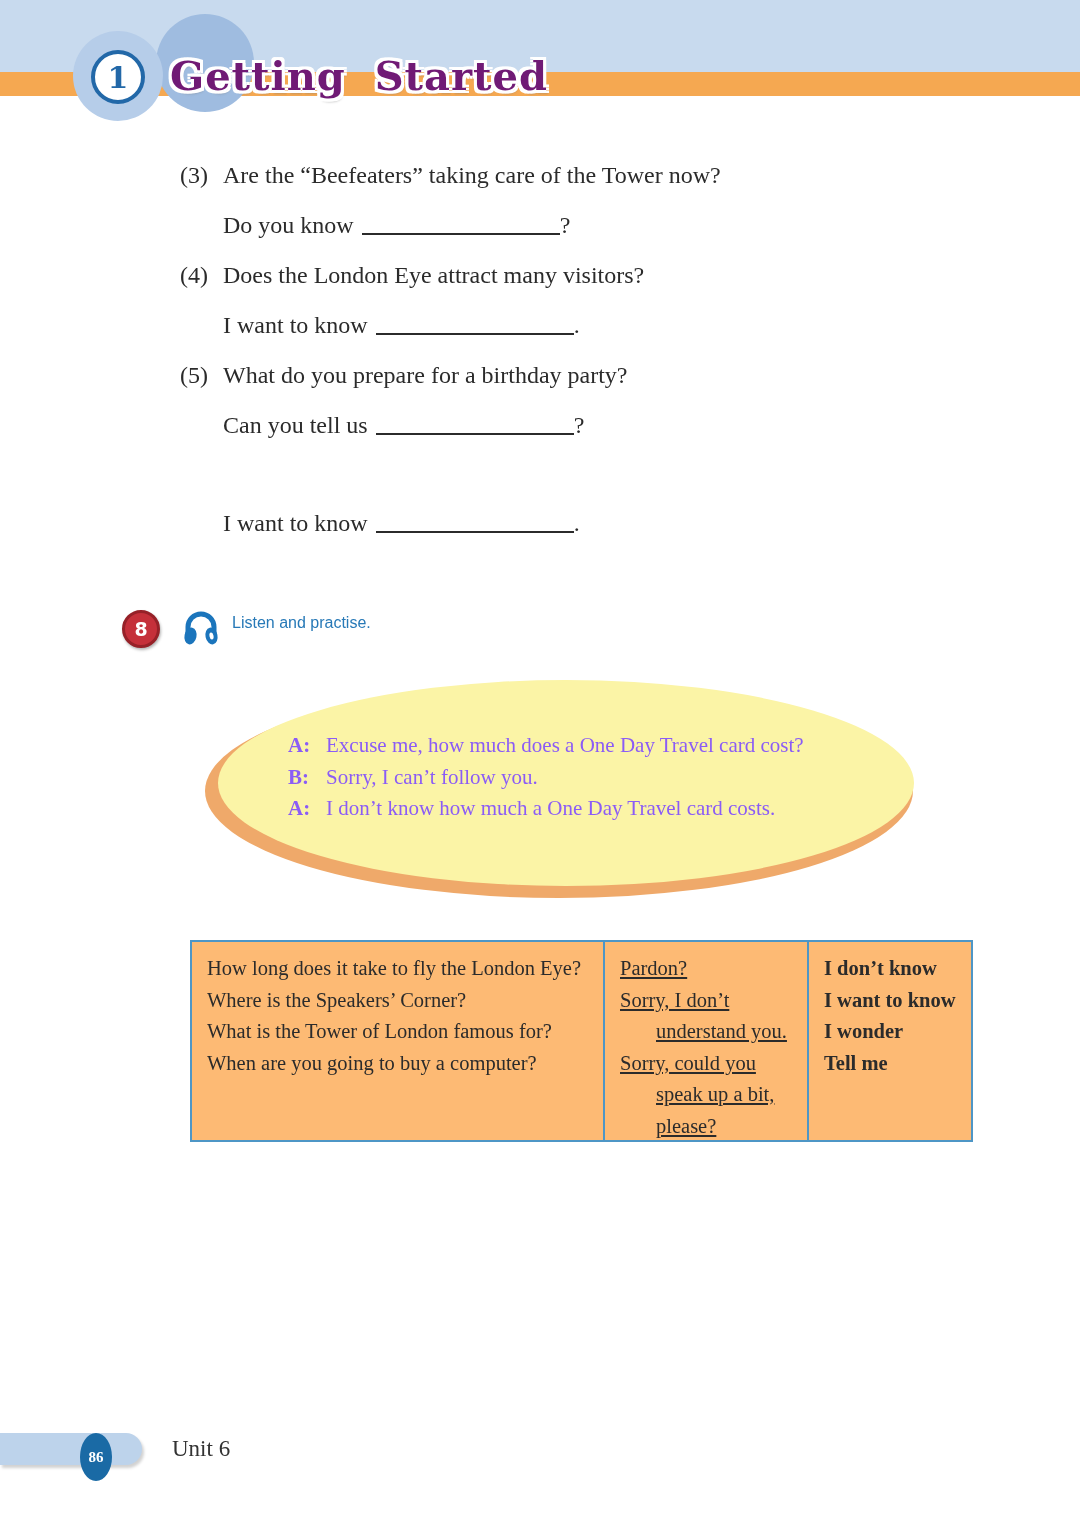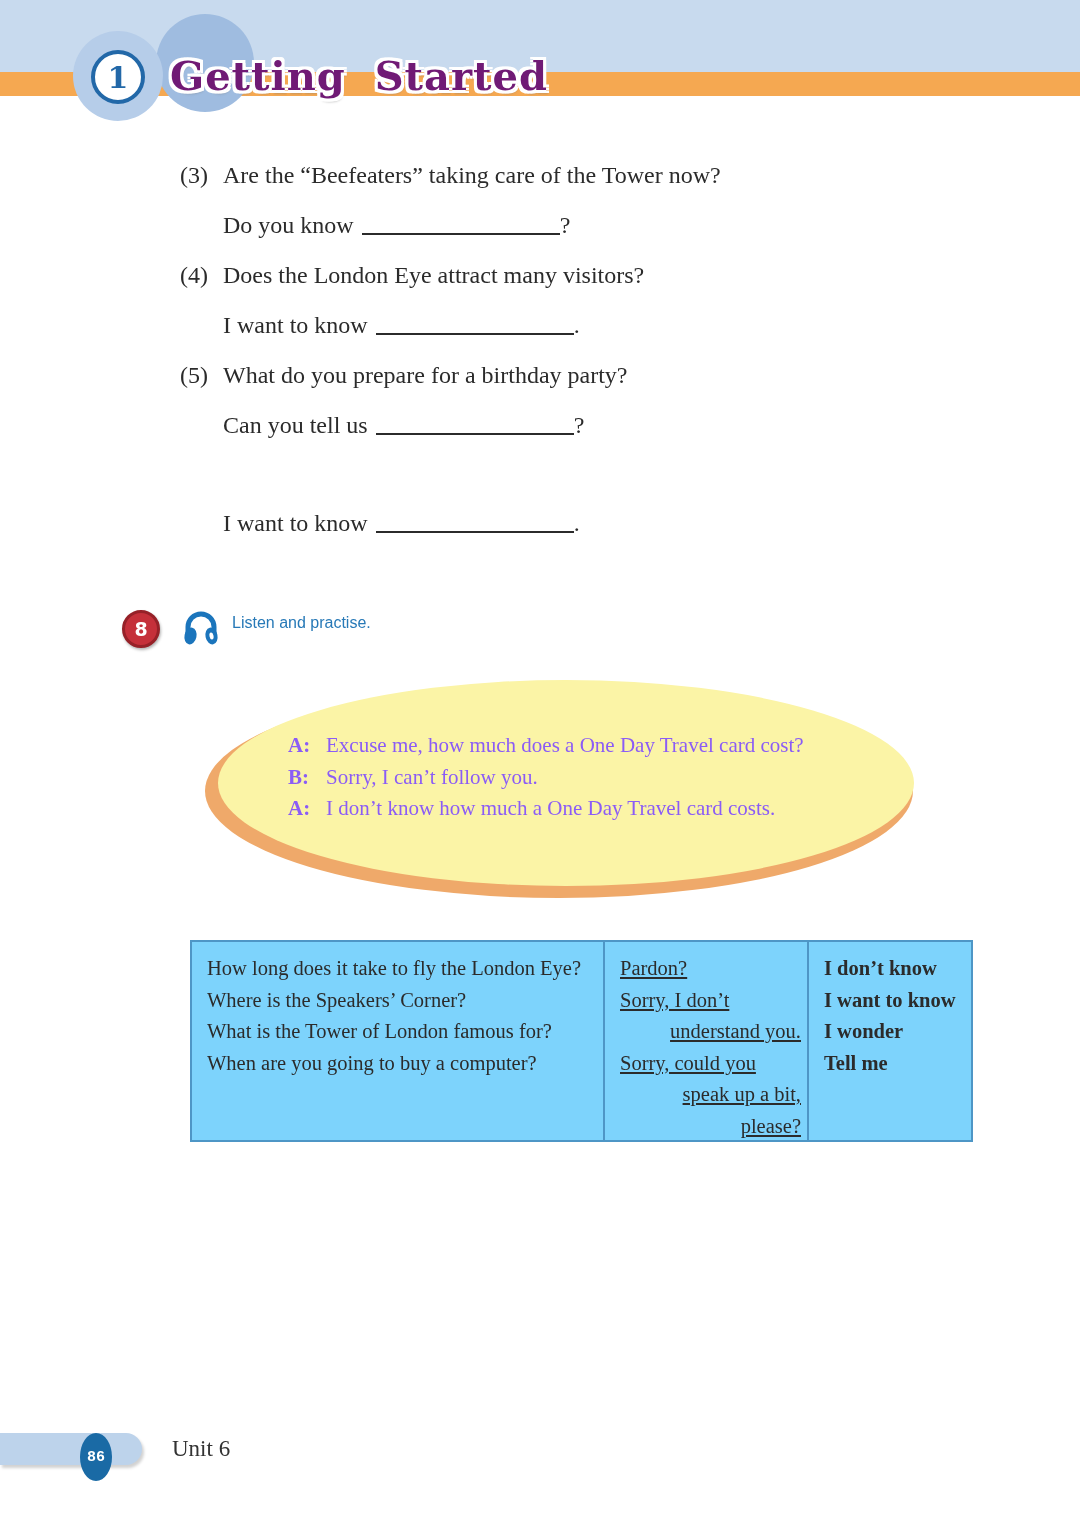--- a/index.html
+++ b/index.html
@@ -41,35 +41,35 @@
   
   .bubble-orange{position:absolute;left:205px;top:684px;width:708px;height:214px;border-radius:50%;
                  background:#efa96a;}
   .bubble-yellow{position:absolute;left:218px;top:680px;width:696px;height:206px;border-radius:50%;
                  background:#fbf4a6;}
   .dialog{position:absolute;left:288px;top:733px;width:600px;font-size:21px;color:#8b5cf6;}
   .dlg-row{height:31.5px;white-space:nowrap;}
   .dlg-speaker{display:inline-block;width:38px;font-weight:bold;}
 
   
-  .phrase-table{position:absolute;left:190px;top:940px;width:783px;height:202px;background:#7dd3fc;
+  .phrase-table{position:absolute;left:190px;top:940px;width:783px;height:202px;background:#fdba74;
                 border:2px solid #4e96c6;box-sizing:border-box;display:flex;font-size:20.5px;}
   .pt-col{box-sizing:border-box;padding:11px 6px 0 15px;line-height:31.5px;white-space:nowrap;}
   .pt-col1{width:413px;border-right:2px solid #4e96c6;}
   .pt-col2{width:204px;border-right:2px solid #4e96c6;text-decoration:underline;}
   .pt-col3{flex:1;font-weight:bold;}
   .pt-line{height:31.5px;}
-  .pt-line.indent{padding-left:36px;text-align:right;}
+  .pt-line.indent{padding-left:36px;}
 
   
   .footer-pill{position:absolute;left:0;top:1433px;width:142px;height:32px;background:#bdd3eb;
                border-radius:0 16px 16px 0;box-shadow:2px 3px 3px rgba(0,0,0,.18);}
   .footer-page{position:absolute;left:80px;top:1433px;width:32px;height:48px;border-radius:50%;
                background:#1a6aa5;display:flex;align-items:center;justify-content:center;
-               font-family:Liberation Mono, monospace;font-weight:bold;font-size:15px;color:#fff;z-index:1;}
+               font-family:Liberation Serif, serif;font-weight:bold;font-size:15px;color:#fff;z-index:1;}
   .footer-unit{position:absolute;left:172px;top:1436px;font-size:23px;color:#333;}
 </style>
 </head>
 <body>
 
 <div class="page">
 
   <div class="band-blue"></div>
   <div class="deco-ellipse"></div>
   <div class="band-orange"></div>

